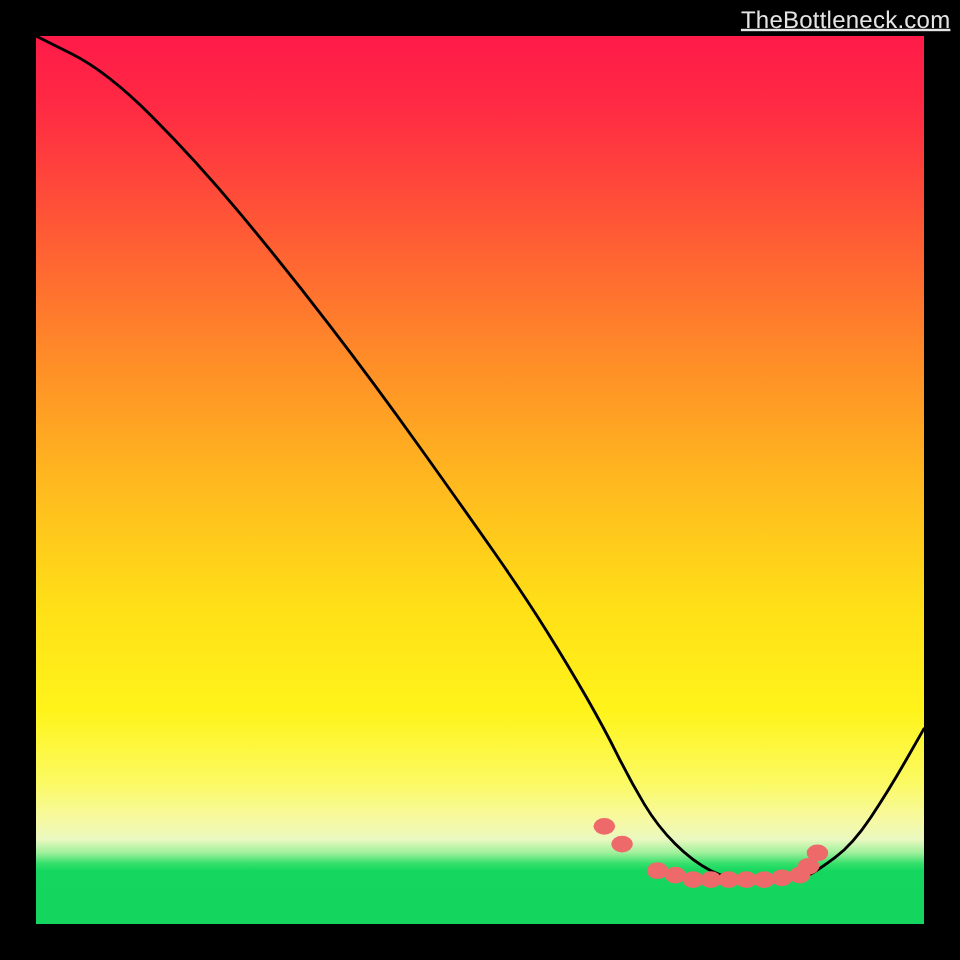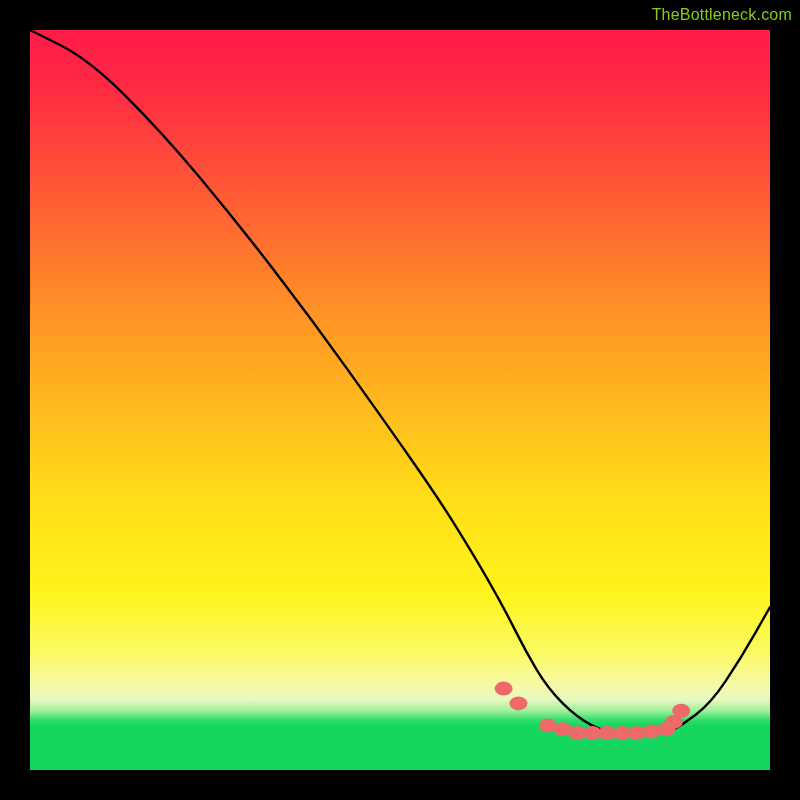--- a/index.html
+++ b/index.html
@@ -47,25 +47,26 @@
     left: 0;
     top: 0;
     width: 740px;
     height: 740px;
     overflow: visible;
   }
   .watermark {
     position: absolute;
     top: 6px;
     right: 8px;
-    color: #84cc16;
-    font-size: 16px;
+    color: #e5e5e5;
+    font-size: 20px;
     font-weight: 500;
     letter-spacing: 0.2px;
     user-select: none;
+    text-decoration: underline;
   }
 </style>
 </head>
 <body>
 
 <div class="frame">
 
   <div class="watermark">TheBottleneck.com</div>
 
   <div class="plot-area">

